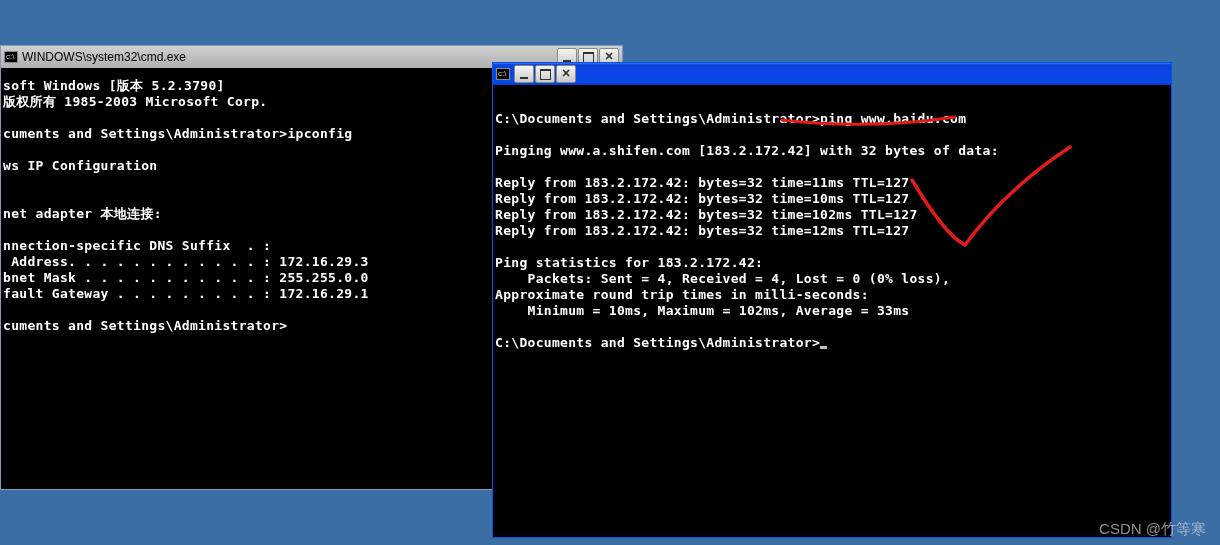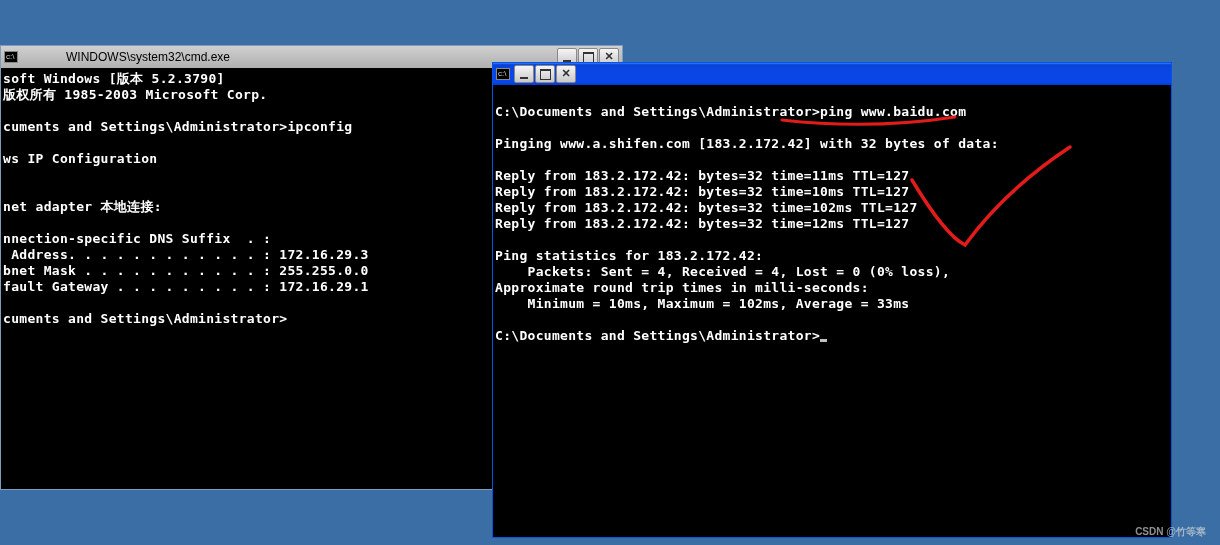--- a/index.html
+++ b/index.html
@@ -37,21 +37,21 @@
       background: #000;
       border: 1px solid #888;
       margin-right: 4px;
       font-size: 8px;
       color: #ccc;
       line-height: 10px;
       text-align: left;
       padding-left: 1px;
     }
     .titlebar.active .title-text { font-weight: bold; }
-    .title-text { flex: 1; white-space: nowrap; overflow: hidden; margin-left: 44px; }
+    .title-text { flex: 1; white-space: nowrap; overflow: hidden; }
     .winbtns { display: flex; gap: 1px; }
     .winbtn {
       width: 20px;
       height: 18px;
       background: linear-gradient(to bottom, #f5f5f5, #c9c9c9);
       border: 1px solid #888;
       border-radius: 2px;
       font-size: 11px;
       line-height: 14px;
       text-align: center;
@@ -63,40 +63,39 @@
     .winbtn.min::before { content:""; display:block; width:8px; height:2px; background:#333; margin:11px auto 0; }
     .winbtn.max::before { content:""; display:block; width:9px; height:8px; border:1px solid #333; border-top:2px solid #333; margin:3px auto 0; }
     .winbtn.close::before { content:"✕"; font-size:11px; font-weight:bold; }
 
     .console {
       font-family: "FixedSys","SimSun",monospace;
       font-size: 13px;
       line-height: 16px;
       color: #fff;
       font-weight: bold;
-      padding: 3px 0 0 2px;
+      padding: 10px 0 0 2px;
       white-space: pre;
       letter-spacing: 0.3px;
     }
     .cursor {
       display: inline-block;
       width: 7px;
       height: 3px;
       background: #c0c0c0;
       vertical-align: bottom;
       margin-bottom: 2px;
     }
     .watermark {
       position: absolute;
       bottom: 6px;
       right: 14px;
       font-family: Arial, sans-serif;
-      font-size: 10px;
+      font-size: 15px;
       color: rgba(220,220,220,0.65);
-      font-weight: bold;
     }
     .annot-svg {
       position: absolute;
       left: 0; top: 0;
       width: 1220px; height: 545px;
       pointer-events: none;
     }
   </style>
 </head>
 <body>

